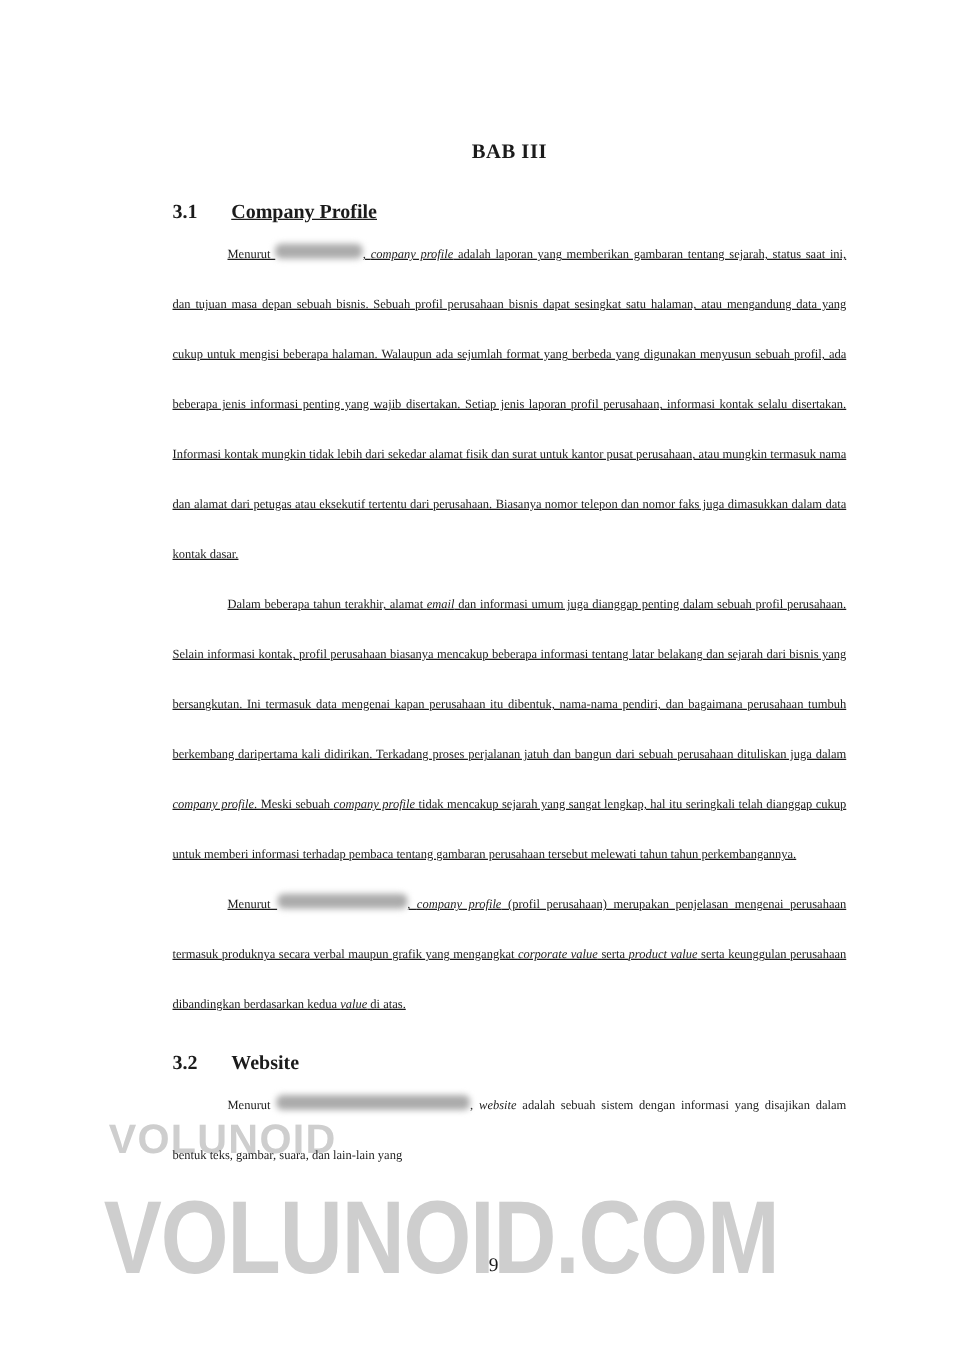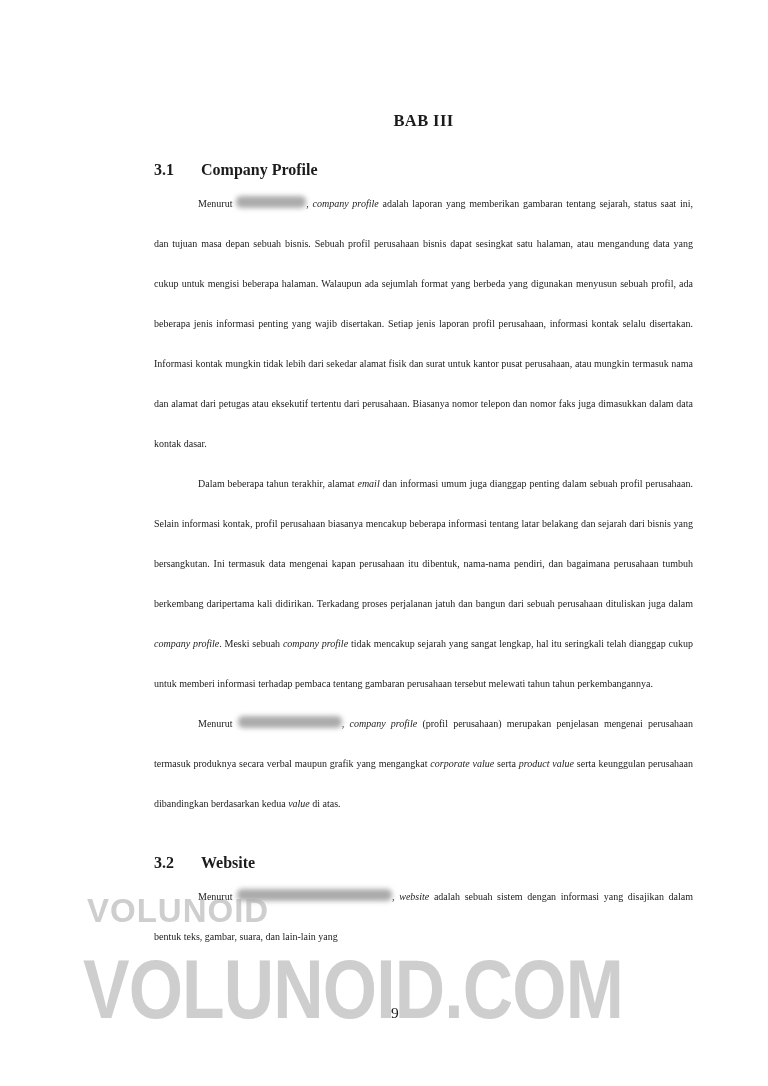--- a/index.html
+++ b/index.html
@@ -6,28 +6,28 @@
   html,body { background:#ffffff; }
   .page {
     position:relative;
     width:768px; height:1086px;
     background:#ffffff;
     overflow:hidden;
     font-family:"Liberation Serif", serif;
     color:#1b1b1b;
   }
   .content {
-    position:absolute; left:154px; top:106px; width:539px; z-index:1;
+    position:absolute; left:138px; top:106px; width:539px; z-index:1;
   }
   .chapter-title {
     text-align:center; font-weight:bold;
     font-size:16.5px; line-height:29px; letter-spacing:0.4px;
   }
-  .section-31 { margin-top:21px; }
-  .section-32 { margin-top:25px; }
+  .section-31 { margin-top:21px;text-decoration:underline; }
+  .section-32 { margin-top:13px; }
   .section-head { font-weight:bold; font-size:16px; line-height:28px; }
   .sec-num { display:inline-block; min-width:47px; }
   p.body-par {
     text-align:justify; text-indent:44px;
     font-size:10px; line-height:40px;
   }
   .it { font-style:italic; }
   .seg-redact {
     display:inline-block; height:12px; border-radius:5px;
     background:#ababab; filter:blur(2.5px);

